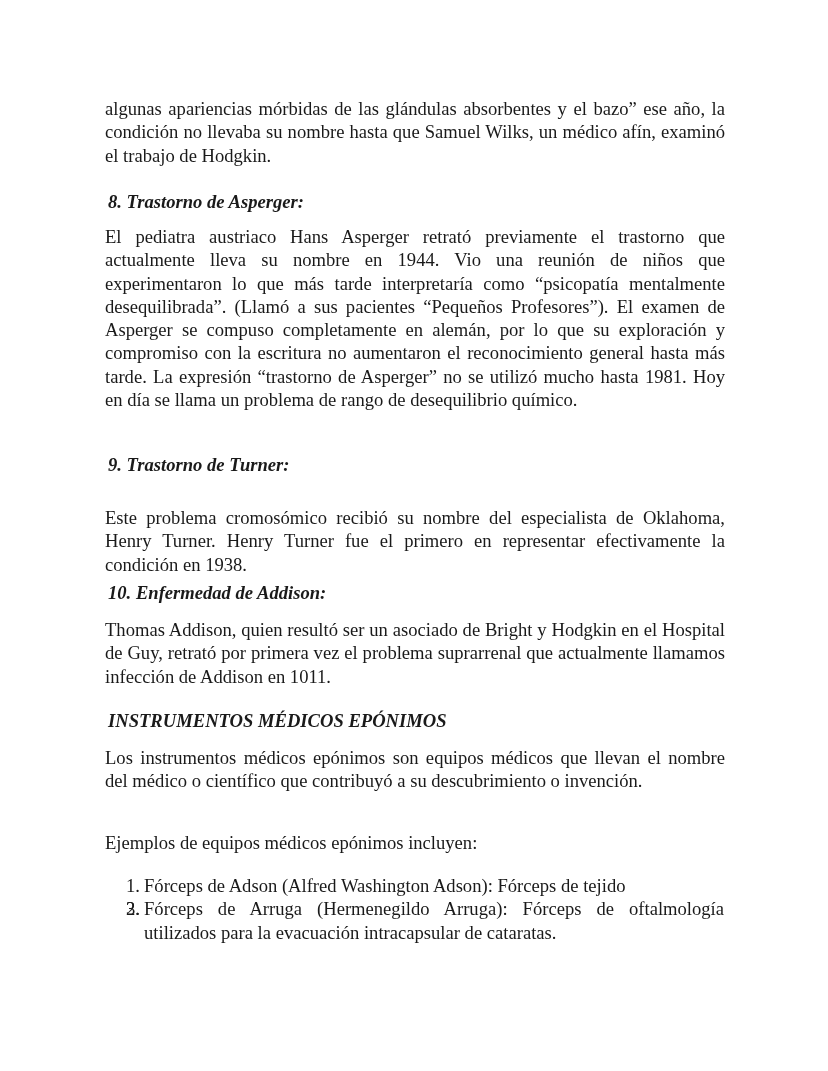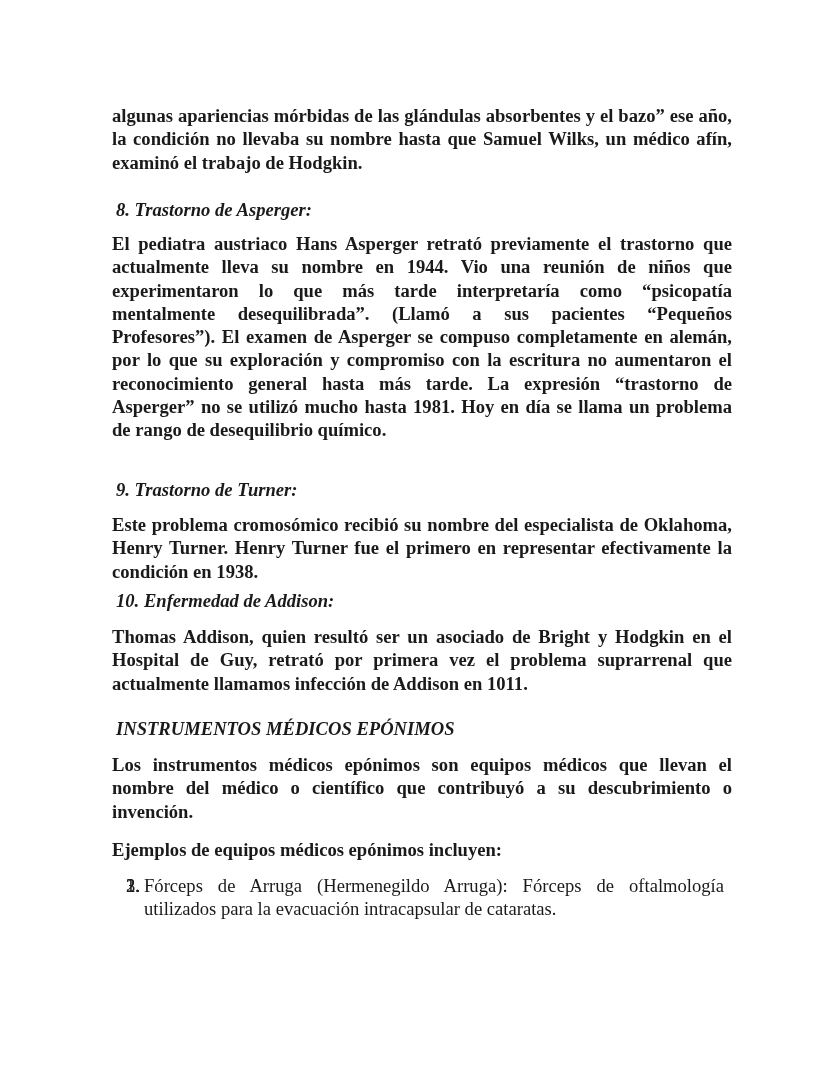--- a/index.html
+++ b/index.html
@@ -5,53 +5,54 @@
     html, body { margin: 0; padding: 0; background: #ffffff; }
     body {
       width: 828px; height: 1071px; overflow: hidden; position: relative;
       font-family: "Liberation Serif", "DejaVu Serif", serif;
       color: #1a1a1a;
     }
     .page {
       position: absolute; left: 104px; top: 0; width: 620px;
       font-size: 18.6px; line-height: 23.3px;
     }
-    .para { margin: 8px; text-align: justify; text-align-last: left; font-weight: bold; }
+    .para { margin: 1px; text-align: justify; text-align-last: left; }
     .heading {
-      margin: 12px; font-weight: bold; font-style: italic;
+      margin: 4px; font-weight: bold; font-style: italic;
       font-size: 18.6px; line-height: 23px;
     }
     .ordered { margin: 0; padding-left: 22px; list-style: none; }
     .ordered li { position: relative; text-align: justify; text-align-last: left; padding-left: 18px; text-indent: 0; }
     .ordered li .num { position: absolute; left: 0; top: 0; }
   </style>
 </head>
 <body>
 
 <div class="page">
 
   <p class="para" style="position:absolute; top:96px; width:620px;">algunas apariencias mórbidas de las glándulas absorbentes y el bazo” ese año, la condición no llevaba su nombre hasta que Samuel Wilks, un médico afín, examinó el trabajo de Hodgkin.</p>
 
   <h3 class="heading" style="position:absolute; top:186px;">8. Trastorno de Asperger:</h3>
   <p class="para" style="position:absolute; top:224px; width:620px;">El pediatra austriaco Hans Asperger retrató previamente el trastorno que actualmente lleva su nombre en 1944. Vio una reunión de niños que experimentaron lo que más tarde interpretaría como “psicopatía mentalmente desequilibrada”. (Llamó a sus pacientes “Pequeños Profesores”). El examen de Asperger se compuso completamente en alemán, por lo que su exploración y compromiso con la escritura no aumentaron el reconocimiento general hasta más tarde. La expresión “trastorno de Asperger” no se utilizó mucho hasta 1981. Hoy en día se llama un problema de rango de desequilibrio químico.</p>
 
-  <h3 class="heading" style="position:absolute; top:466px;text-align:right;">9. Trastorno de Turner:</h3>
+  <h3 class="heading" style="position:absolute; top:449px;text-align:right;">9. Trastorno de Turner:</h3>
   <p class="para" style="position:absolute; top:505px; width:620px;">Este problema cromosómico recibió su nombre del especialista de Oklahoma, Henry Turner. Henry Turner fue el primero en representar efectivamente la condición en 1938.</p>
 
   <h3 class="heading" style="position:absolute; top:577px;font-style:italic;">10. Enfermedad de Addison:</h3>
   <p class="para" style="position:absolute; top:617px; width:620px;">Thomas Addison, quien resultó ser un asociado de Bright y Hodgkin en el Hospital de Guy, retrató por primera vez el problema suprarrenal que actualmente llamamos infección de Addison en 1011.</p>
 
   <h3 class="heading" style="position:absolute; top:705px;text-align:right;">INSTRUMENTOS MÉDICOS EPÓNIMOS</h3>
   <p class="para" style="position:absolute; top:745px; width:620px;">Los instrumentos médicos epónimos son equipos médicos que llevan el nombre del médico o científico que contribuyó a su descubrimiento o invención.</p>
 
   <p class="para" style="position:absolute; top:830px; width:620px;">Ejemplos de equipos médicos epónimos incluyen:</p>
 
   <ol class="ordered" style="position:absolute; top:874px; width:598px;">
     <li>
       <span class="num">1.</span>
+      <span>Fórceps de Adson (Alfred Washington Adson): Fórceps de tejido</span>
     </li>
     <li>
       <span class="num">2.</span>
     </li>
     <li>
       <span class="num">3.</span>
       <span>Fórceps de Arruga (Hermenegildo Arruga): Fórceps de oftalmología utilizados para la evacuación intracapsular de cataratas.</span>
     </li>
   </ol>
 

